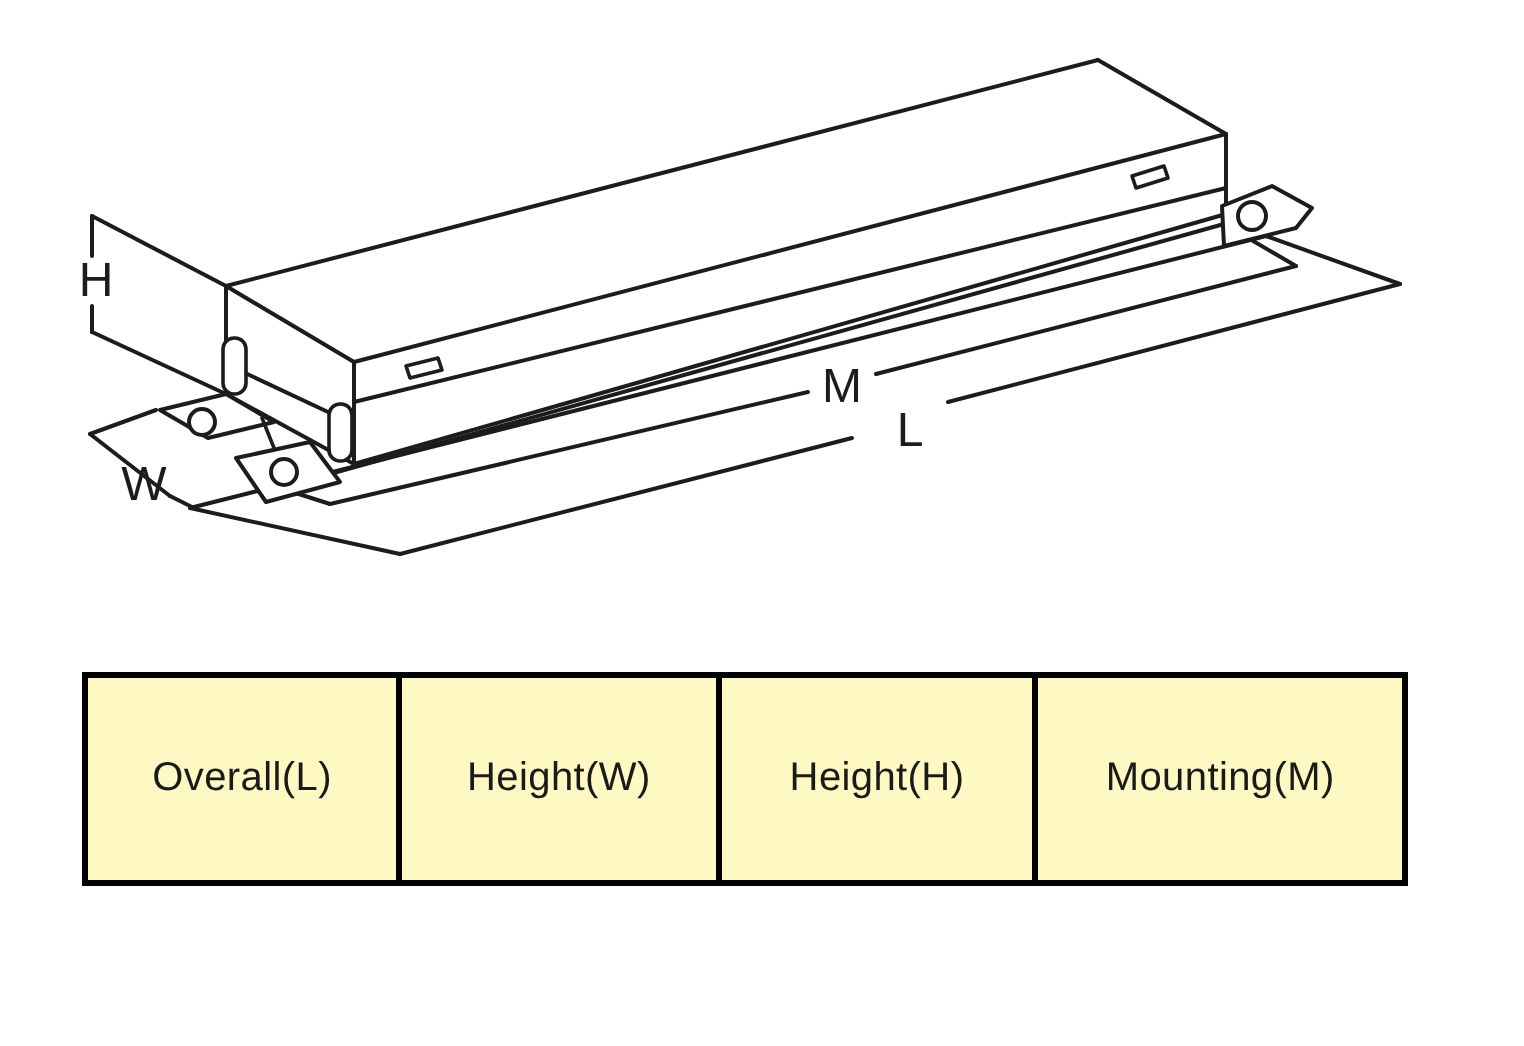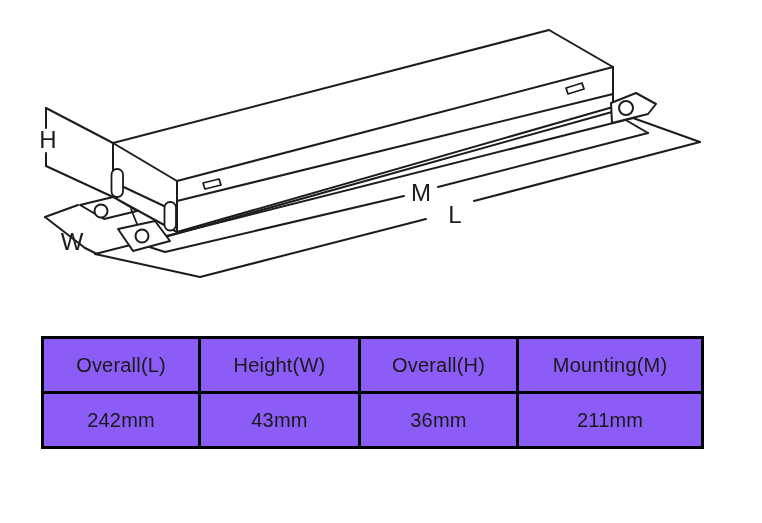--- a/index.html
+++ b/index.html
@@ -28,21 +28,21 @@
     fill: #1c1c1c;
   }
   .spec-table {
     position: absolute;
     left: 41px;
     top: 336px;
     width: 663px;
     height: 107px;
     border-collapse: collapse;
     table-layout: fixed;
-    background: #8b5cf6;
+    background: #fef9c3;
   }
   .spec-table td {
     border: 3px solid #000000;
     text-align: center;
     vertical-align: middle;
     font-size: 20px;
     color: #1a1a1a;
     padding: 0;
     letter-spacing: 0.2px;
   }
@@ -142,25 +142,19 @@
     <colgroup>
       <col style="width:23.8%">
       <col style="width:24.2%">
       <col style="width:24.0%">
       <col style="width:28.0%">
     </colgroup>
     <tbody>
       <tr class="header-row">
         <td>Overall(L)</td>
         <td>Height(W)</td>
-        <td>Overall(H)</td>
+        <td>Height(H)</td>
         <td>Mounting(M)</td>
-      </tr>
-      <tr class="value-row">
-        <td>242mm</td>
-        <td>43mm</td>
-        <td>36mm</td>
-        <td>211mm</td>
       </tr>
     </tbody>
   </table>
 
 </div>
 
 </body></html>

